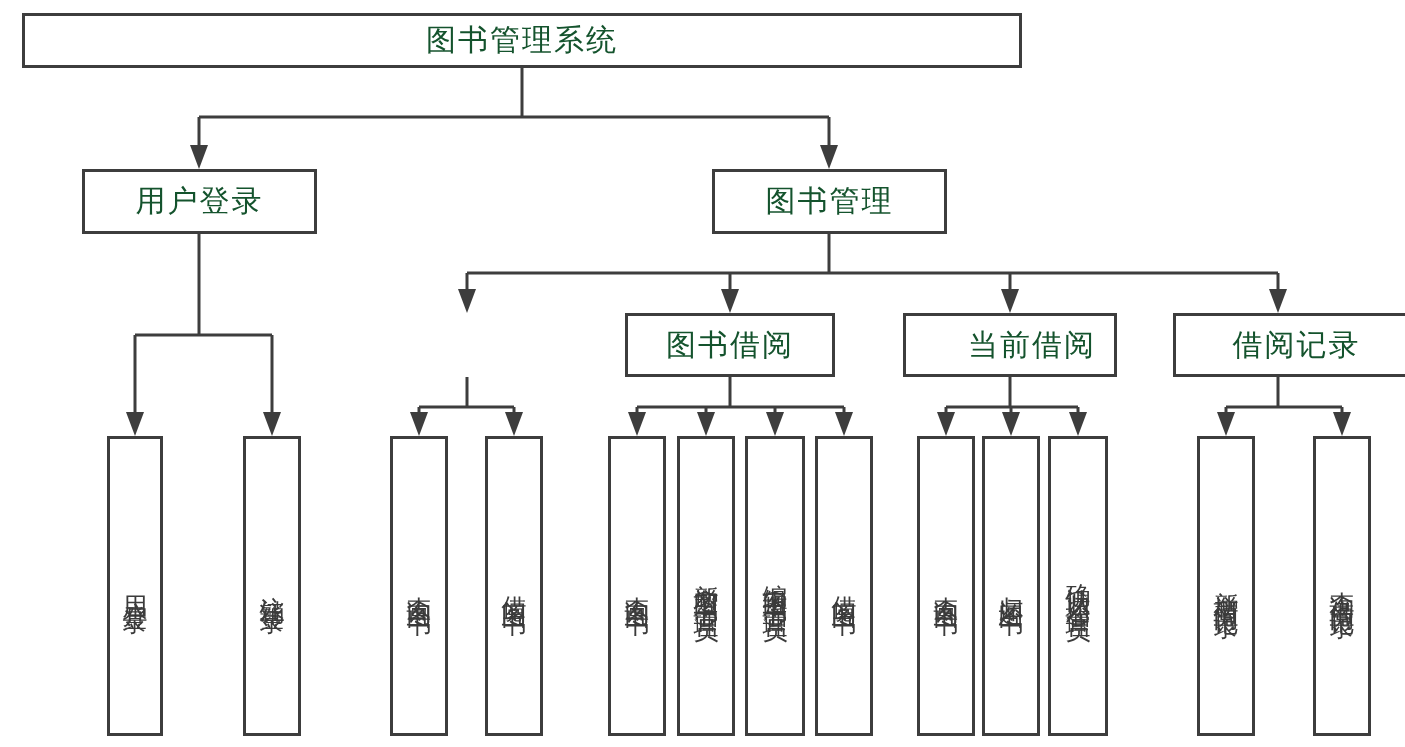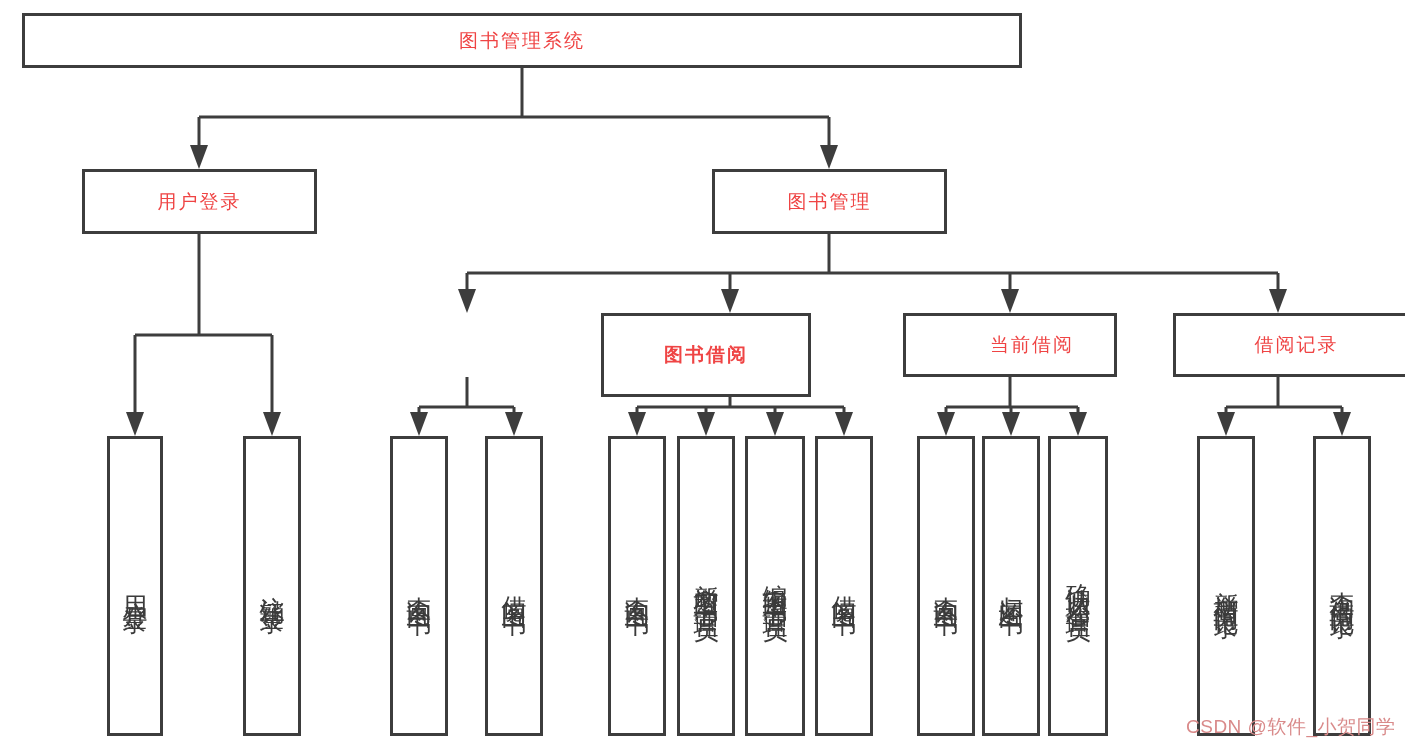--- a/index.html
+++ b/index.html
@@ -25,23 +25,23 @@
     position: absolute;
     box-sizing: border-box;
     background: #ffffff;
     border: 3px solid #3d3d3d;
     display: flex;
     align-items: center;
     justify-content: center;
     z-index: 2;
   }
   .hlabel {
-    font-size: 19px;
+    font-size: 30px;
     letter-spacing: 2px;
-    color: #ef4444;
+    color: #14532d;
     white-space: nowrap;
   }
   .vlabel {
     writing-mode: vertical-rl;
     text-orientation: mixed;
     font-size: 25px;
     line-height: 1;
     letter-spacing: 5px;
     color: #3b3b3b;
   }
@@ -124,21 +124,21 @@
     <span class="hlabel">图书管理系统</span>
   </div>
 
   <div class="node" style="left:82px; top:169px; width:235px; height:65px;">
     <span class="hlabel">用户登录</span>
   </div>
   <div class="node" style="left:712px; top:169px; width:235px; height:65px;">
     <span class="hlabel">图书管理</span>
   </div>
 
-  <div class="node" style="left:601px; top:313px; width:210px; height:84px;font-weight:bold;">
+  <div class="node" style="left:625px; top:313px; width:210px; height:64px;">
     <span class="hlabel">图书借阅</span>
   </div>
   <div class="node" style="left:903px; top:313px; width:214px; height:64px;padding-left:44px;">
     <span class="hlabel">当前借阅</span>
   </div>
   <div class="node" style="left:1173px; top:313px; width:247px; height:64px;">
     <span class="hlabel">借阅记录</span>
   </div>
 
   <div class="node" style="left:107px; top:436px; width:56px; height:300px;">
@@ -178,15 +178,14 @@
     <span class="vlabel">确认归还（管理员）</span>
   </div>
 
   <div class="node" style="left:1197px; top:436px; width:58px; height:300px;">
     <span class="vlabel">新增借阅记录</span>
   </div>
   <div class="node" style="left:1313px; top:436px; width:58px; height:300px;">
     <span class="vlabel">查询借阅记录</span>
   </div>
 
-  <div class="watermark">CSDN @软件_小贺同学</div>
 
 </div>
 
 </body></html>

